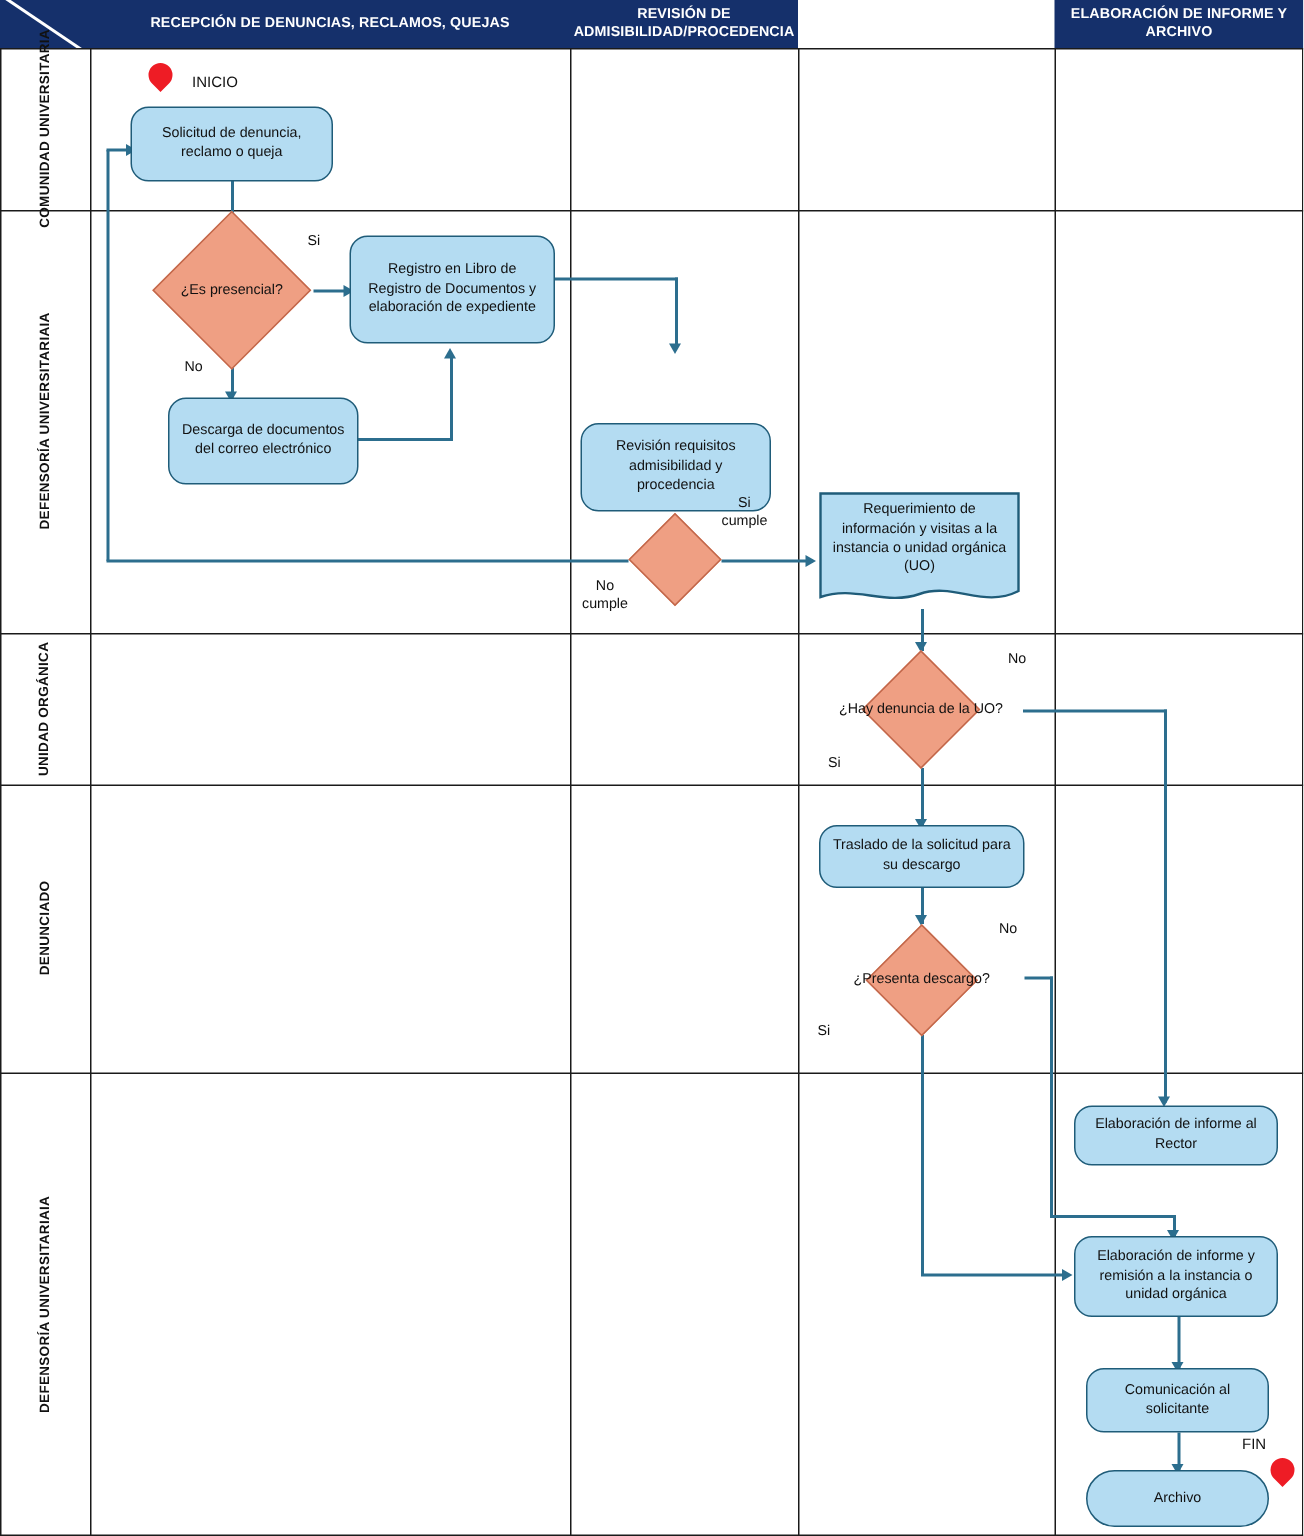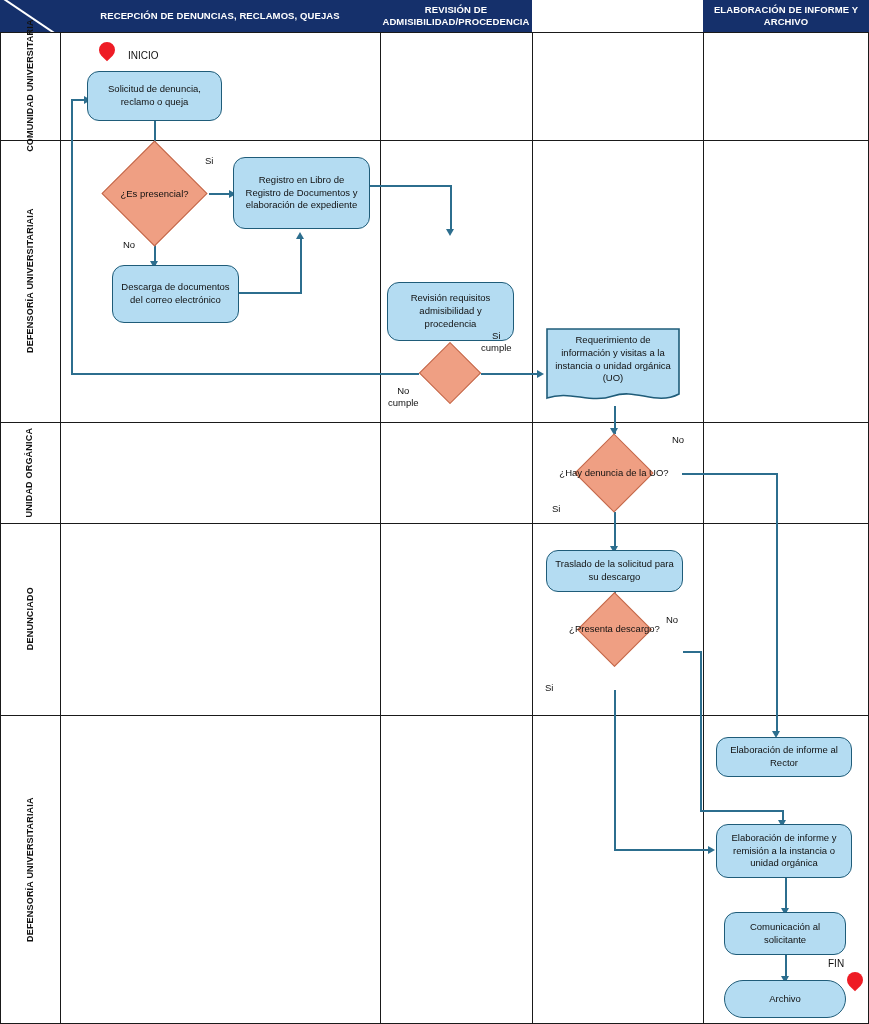--- a/index.html
+++ b/index.html
@@ -309,21 +309,21 @@
     <div class="doc-text">Requerimiento de información y visitas a la instancia o unidad orgánica (UO)</div>
   </div>
 
   <div class="diamond" style="left:546px; top:434px; width:136px; height:78px;">
     <div class="dshape" style="left:40px; top:11px; width:56px; height:56px;"></div>
     <div class="dtext">¿Hay denuncia de la UO?</div>
   </div>
 
   <div class="node proc" style="left:546px; top:550px; width:137px; height:42px;">Traslado de la solicitud para su descargo</div>
 
-  <div class="diamond" style="left:546px; top:592px; width:137px; height:74px;">
+  <div class="diamond" style="left:546px; top:616px; width:137px; height:74px;">
     <div class="dshape" style="left:42px; top:11px; width:53px; height:53px;"></div>
     <div class="dtext">¿Presenta descargo?</div>
   </div>
 
   <div class="node proc" style="left:716px; top:737px; width:136px; height:40px;">Elaboración de informe al Rector</div>
 
   <div class="node proc" style="left:716px; top:824px; width:136px; height:54px;">Elaboración de informe y remisión a la instancia o unidad orgánica</div>
 
   <div class="node proc" style="left:724px; top:912px; width:122px; height:43px;">Comunicación al solicitante</div>
 

